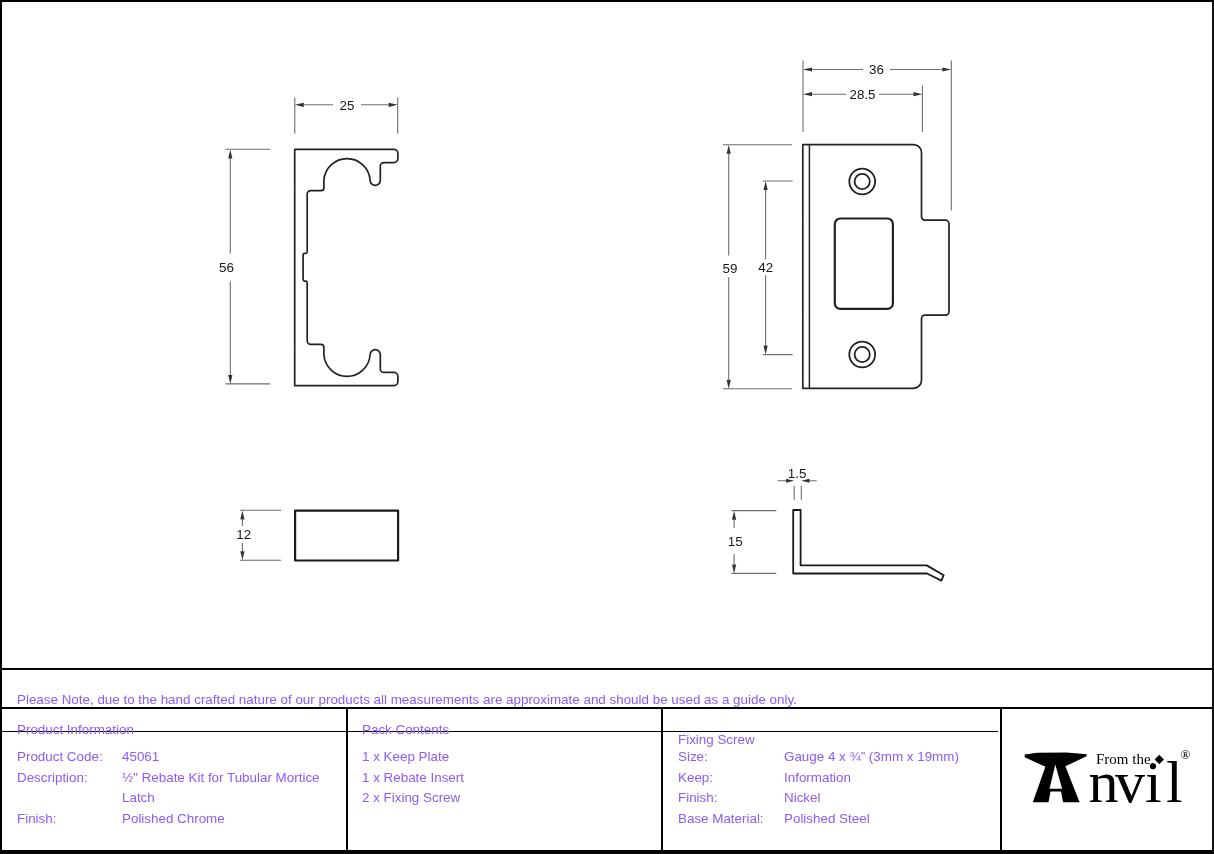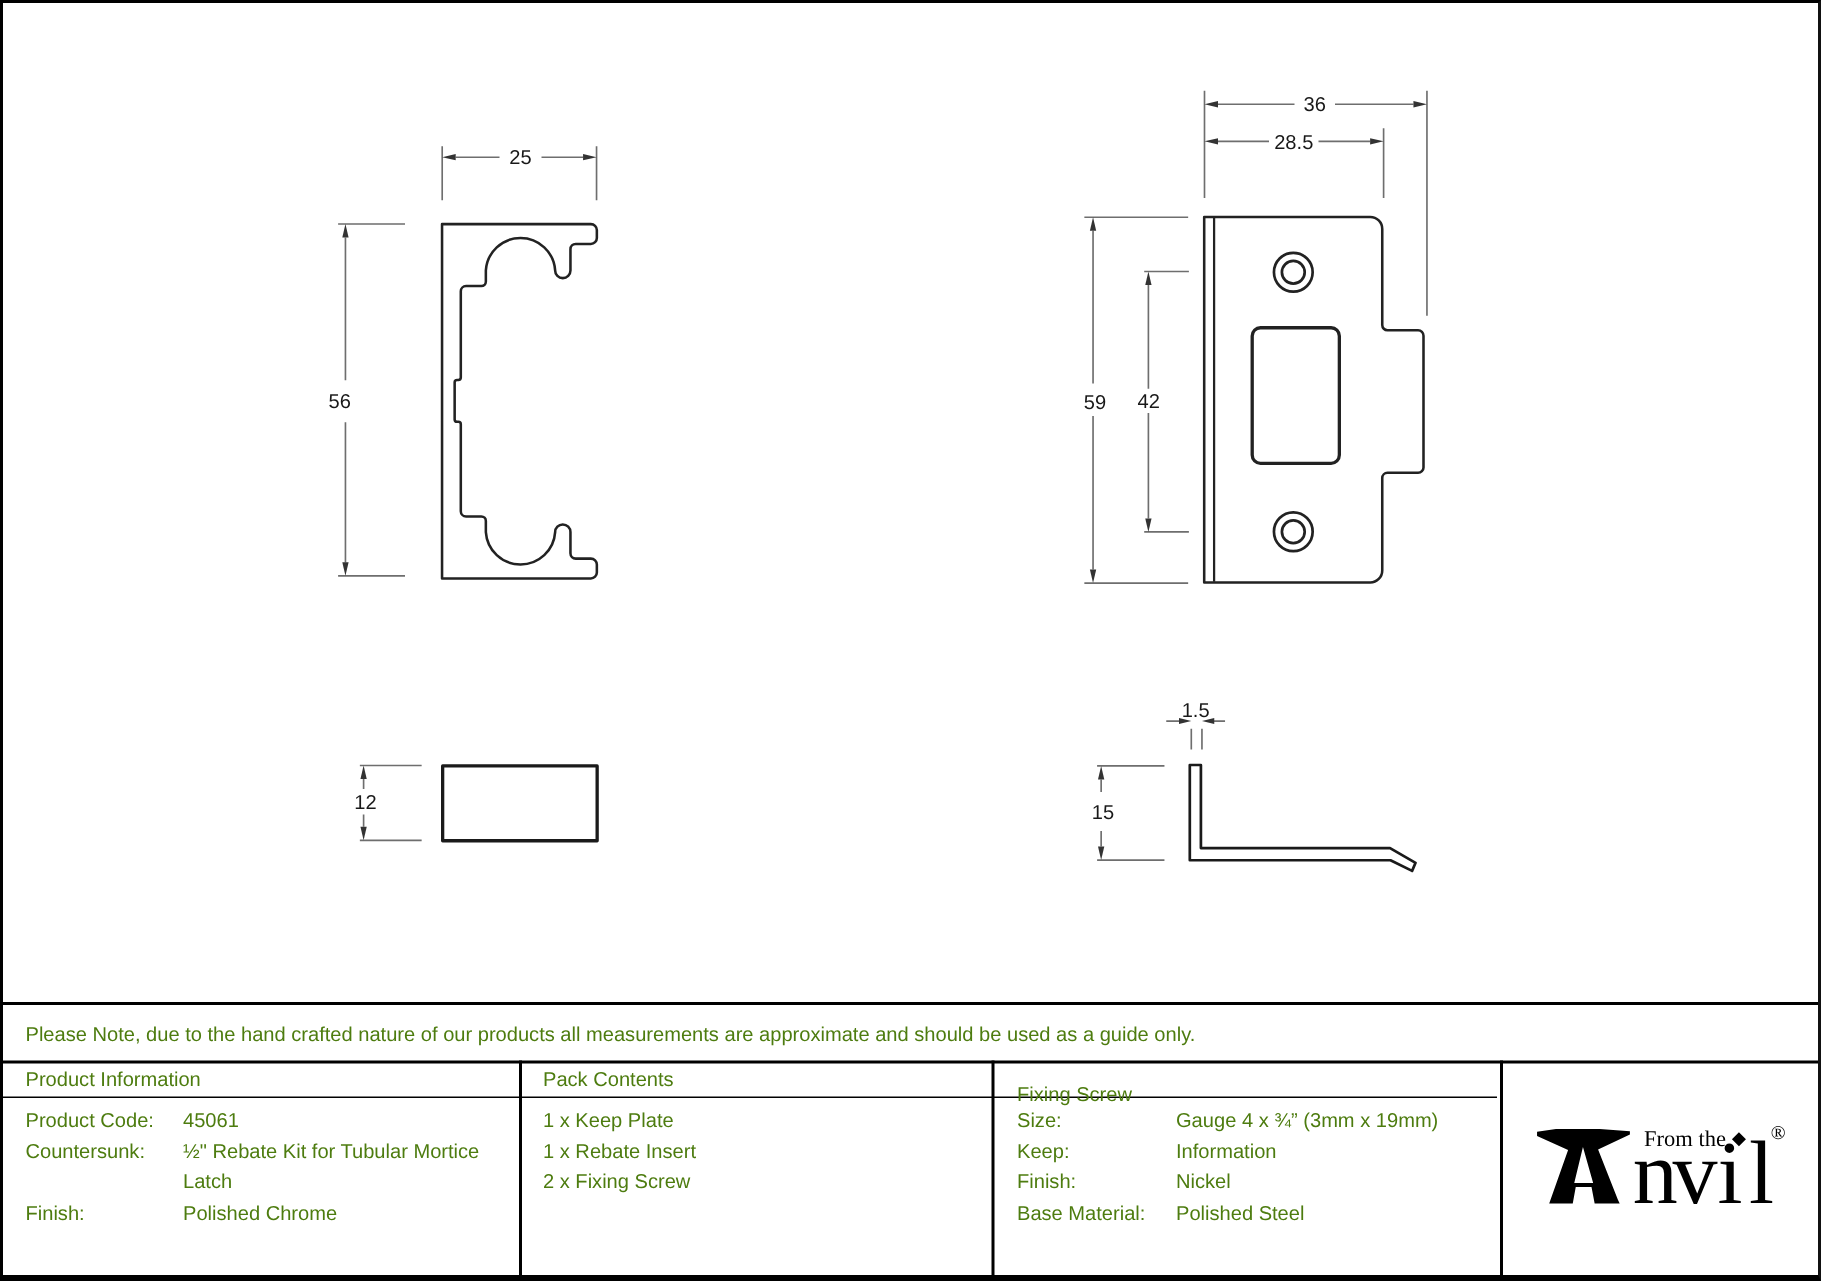--- a/index.html
+++ b/index.html
@@ -1,19 +1,19 @@
 <!DOCTYPE html>
 <html><head>
 <meta charset="utf-8">
 <style>
   html,body{margin:0;padding:0;background:#fff;}
   #page{position:relative;width:1214px;height:854px;box-sizing:border-box;
         border-top:2px solid #000;border-left:2px solid #000;border-right:2px solid #111;border-bottom:4px solid #000;
         font-family:"Liberation Sans", sans-serif;background:#fff;overflow:hidden;}
-  .t{position:absolute;white-space:nowrap;color:#4d7c0f;font-size:13.4px;line-height:15.4px;}
+  .t{position:absolute;white-space:nowrap;color:#8b5cf6;font-size:13.4px;line-height:15.4px;margin-top:10px;}
   .hline{position:absolute;background:#000;}
   .vline{position:absolute;background:#000;}
 </style>
 </head>
 <body>
 <div id="page">
 
 <svg width="1212" height="666" viewBox="1 2 1212 666" style="position:absolute;left:0;top:0">
   <g fill="none" stroke="#222" stroke-width="1.7" stroke-linejoin="round">
 
@@ -142,21 +142,21 @@
 <div class="t" style="left:15px;top:680.4px">Please Note, due to the hand crafted nature of our products all measurements are approximate and should be used as a guide only.</div>
 
 <div class="t" style="left:15px;top:709.7px">Product Information</div>
 
 <div class="t" style="left:360px;top:709.7px">Pack Contents</div>
 
 <div class="t" style="left:676px;top:720px">Fixing Screw</div>
 
 <div class="t" style="left:15px;top:737px">Product Code:</div>
 <div class="t" style="left:120px;top:737px">45061</div>
-<div class="t" style="left:15px;top:757.5px">Countersunk:</div>
+<div class="t" style="left:15px;top:757.5px">Description:</div>
 <div class="t" style="left:120px;top:757.5px">½" Rebate Kit for Tubular Mortice</div>
 <div class="t" style="left:120px;top:778px">Latch</div>
 <div class="t" style="left:15px;top:798.5px">Finish:</div>
 <div class="t" style="left:120px;top:798.5px">Polished Chrome</div>
 
 <div class="t" style="left:360px;top:737px">1 x Keep Plate</div>
 <div class="t" style="left:360px;top:757.5px">1 x Rebate Insert</div>
 <div class="t" style="left:360px;top:778px">2 x Fixing Screw</div>
 
 <div class="t" style="left:676px;top:737px">Size:</div>

